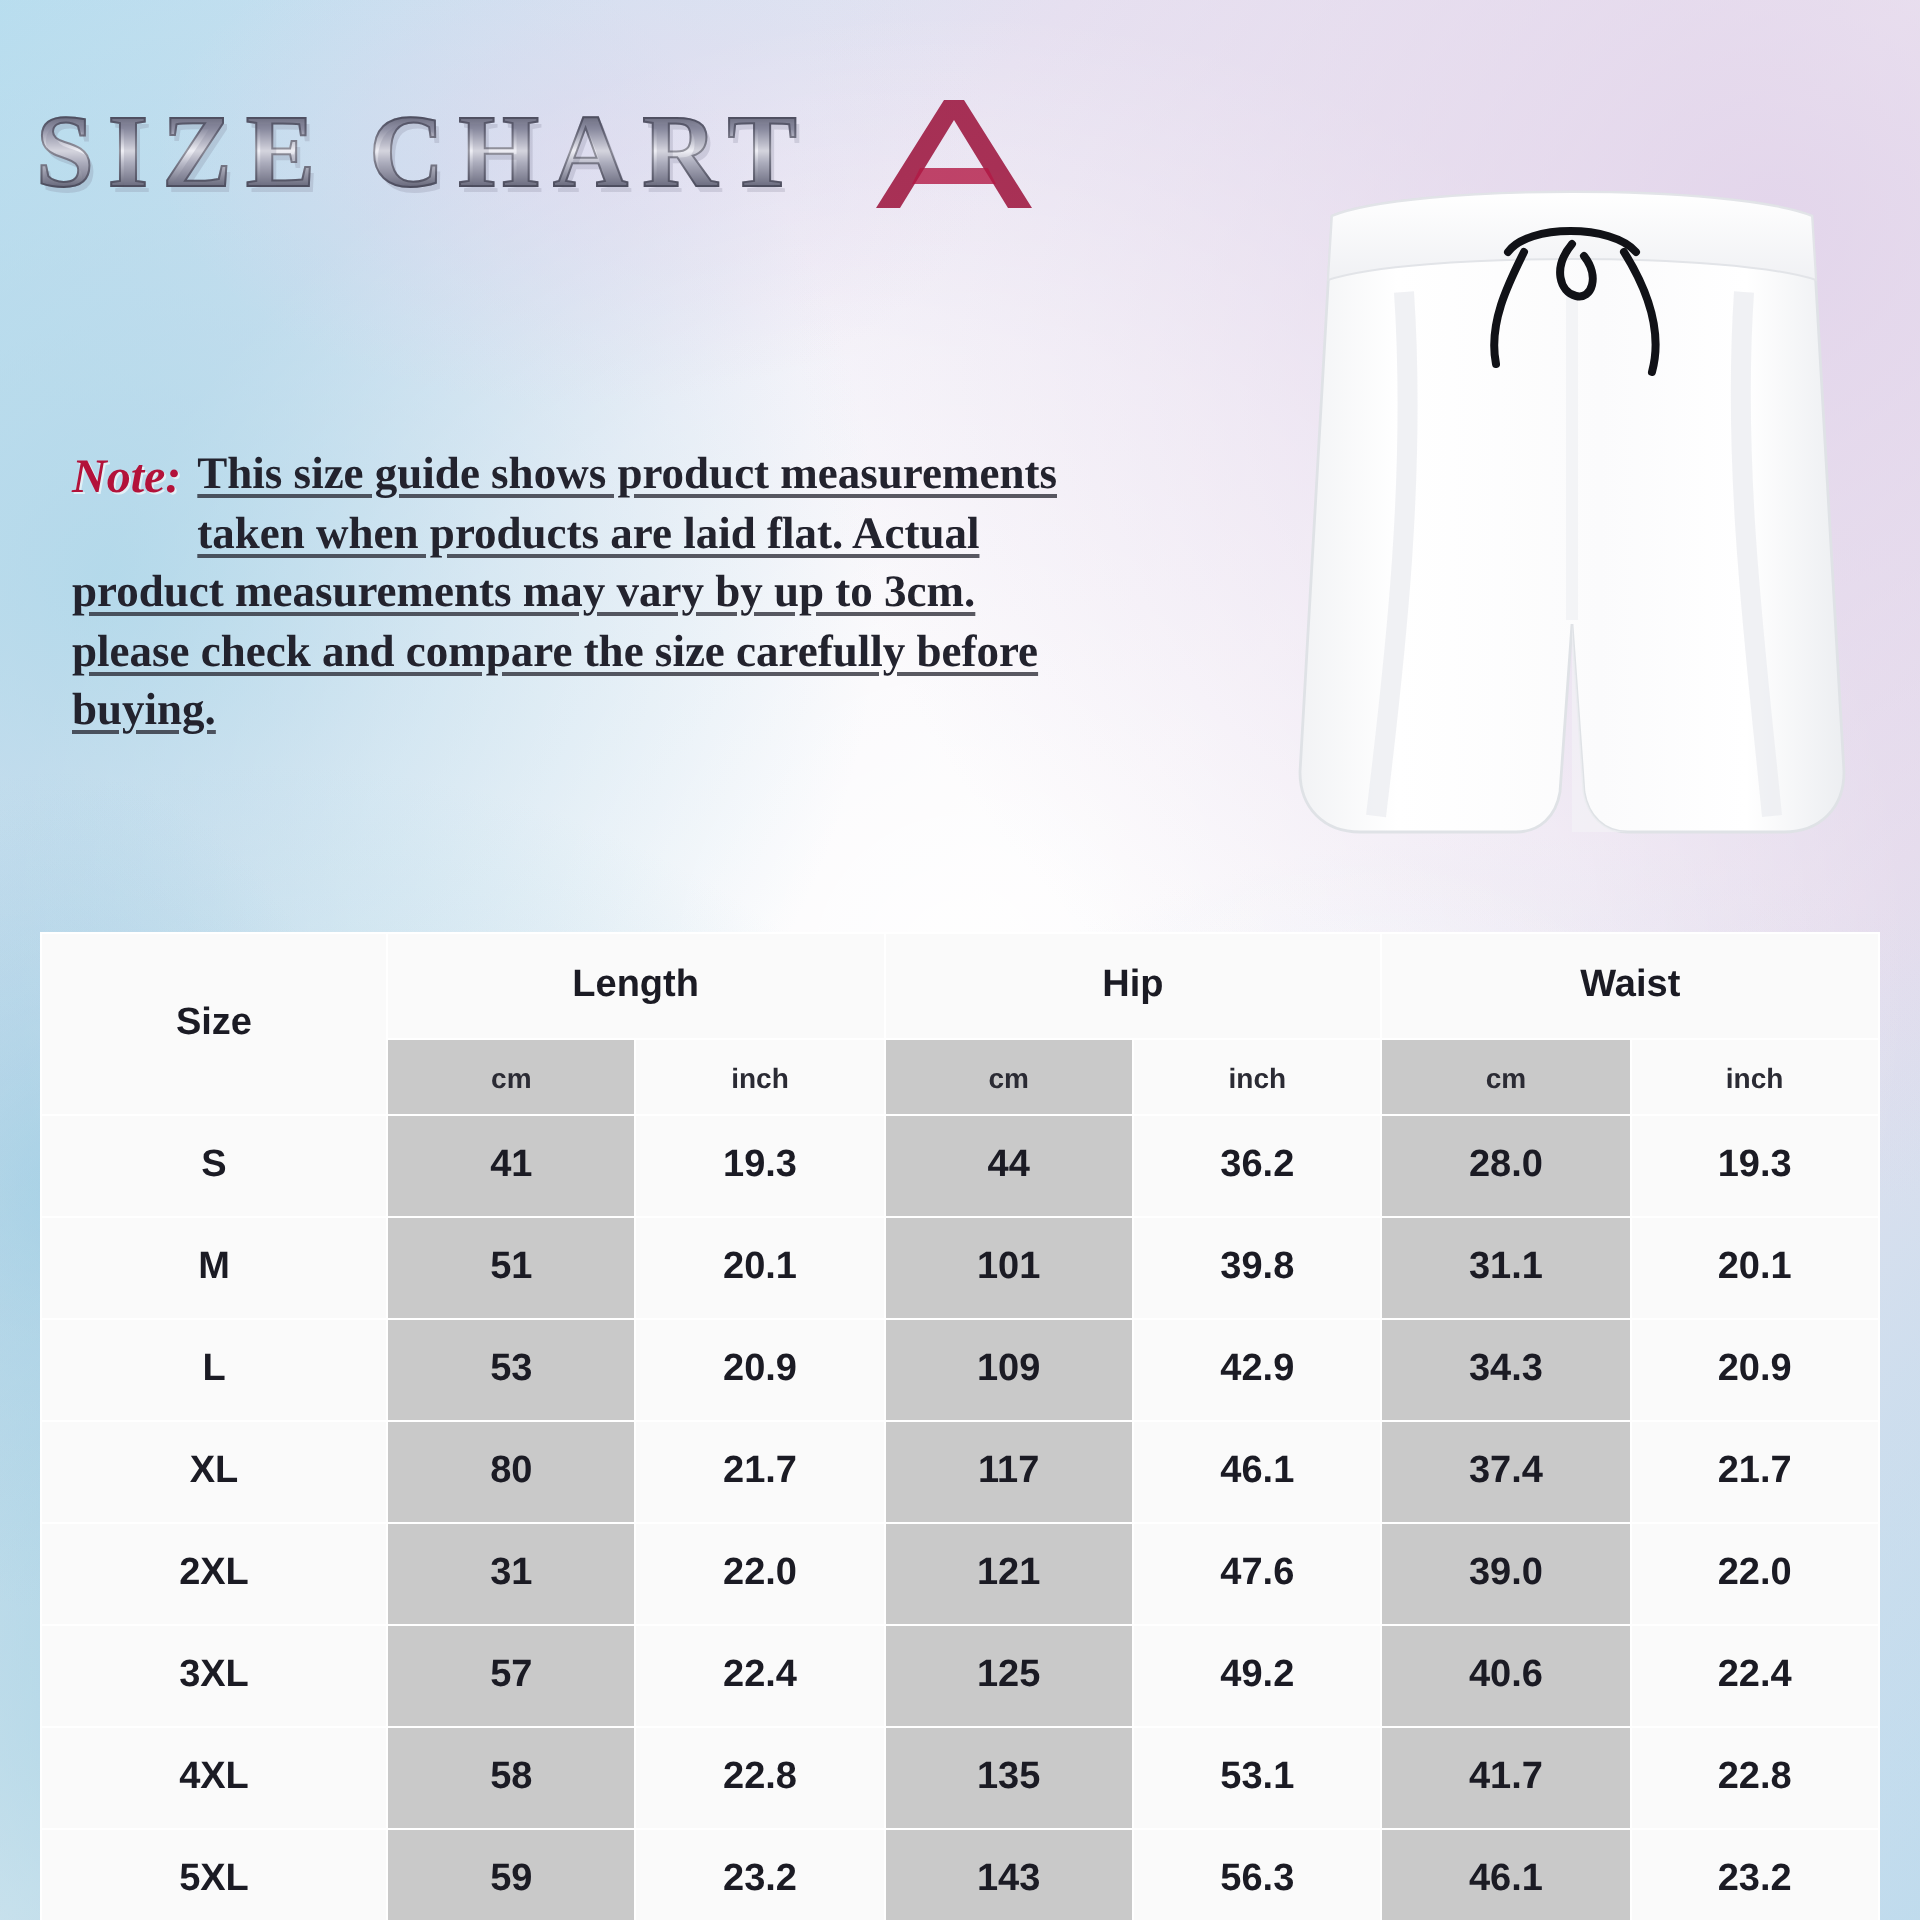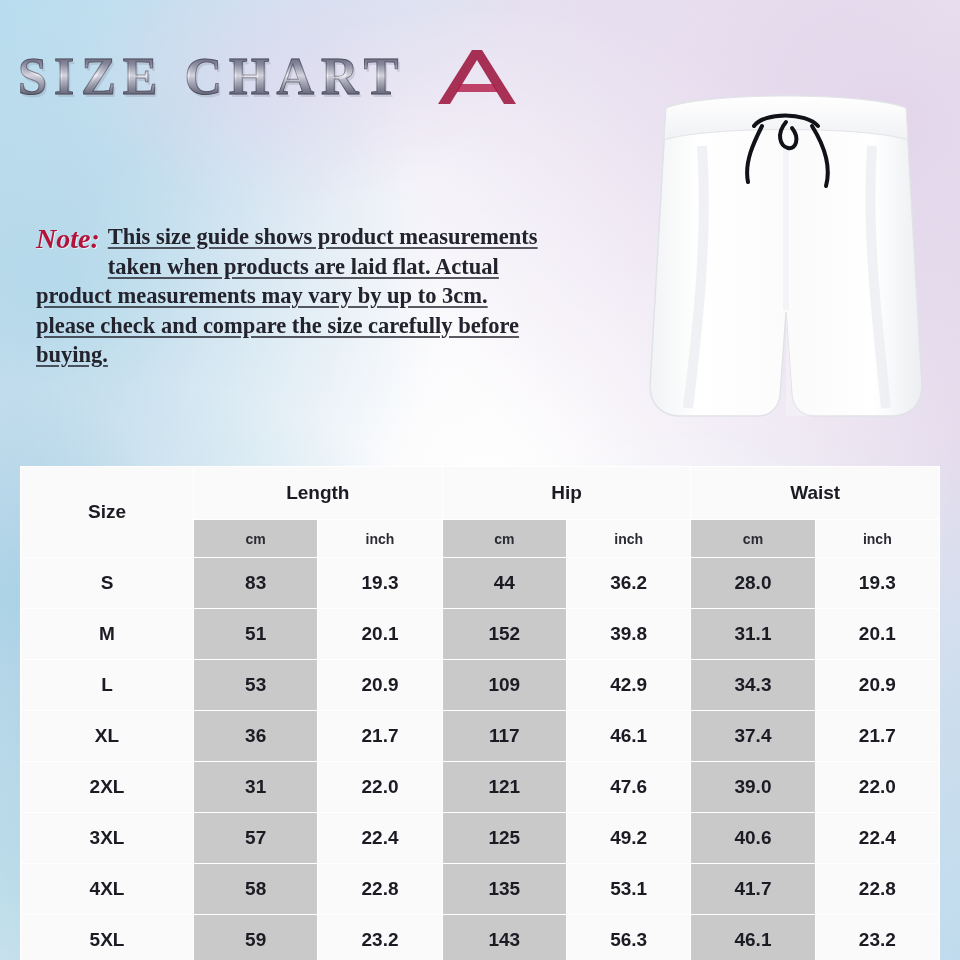--- a/index.html
+++ b/index.html
@@ -79,21 +79,21 @@
   #note-block {
     position: absolute;
     left: 36px;
     top: 222px;
     width: 510px;
   }
   #note-label {
     font-family: "Liberation Serif", serif;
     font-weight: bold;
     font-style: italic;
-    font-size: 28px;
+    font-size: 24px;
     color: #b3123a;
     line-height: 34px;
     float: left;
     margin-right: 8px;
     text-shadow: 1px 1px 0 rgba(255,255,255,0.6);
   }
   #note-text {
     font-family: "Liberation Serif", serif;
     font-weight: bold;
     font-size: 22.5px;
@@ -216,48 +216,48 @@
           <th class="unit cell-light">inch</th>
           <th class="unit cell-dark">cm</th>
           <th class="unit cell-light">inch</th>
           <th class="unit cell-dark">cm</th>
           <th class="unit cell-light">inch</th>
         </tr>
       </thead>
       <tbody>
         <tr>
           <td class="size-cell">S</td>
-          <td class="cell-dark">83</td>
+          <td class="cell-dark">41</td>
           <td class="cell-light">19.3</td>
           <td class="cell-dark">44</td>
           <td class="cell-light">36.2</td>
           <td class="cell-dark">28.0</td>
           <td class="cell-light">19.3</td>
         </tr>
         <tr>
           <td class="size-cell">M</td>
           <td class="cell-dark">51</td>
           <td class="cell-light">20.1</td>
-          <td class="cell-dark">152</td>
+          <td class="cell-dark">101</td>
           <td class="cell-light">39.8</td>
           <td class="cell-dark">31.1</td>
           <td class="cell-light">20.1</td>
         </tr>
         <tr>
           <td class="size-cell">L</td>
           <td class="cell-dark">53</td>
           <td class="cell-light">20.9</td>
           <td class="cell-dark">109</td>
           <td class="cell-light">42.9</td>
           <td class="cell-dark">34.3</td>
           <td class="cell-light">20.9</td>
         </tr>
         <tr>
           <td class="size-cell">XL</td>
-          <td class="cell-dark">36</td>
+          <td class="cell-dark">80</td>
           <td class="cell-light">21.7</td>
           <td class="cell-dark">117</td>
           <td class="cell-light">46.1</td>
           <td class="cell-dark">37.4</td>
           <td class="cell-light">21.7</td>
         </tr>
         <tr>
           <td class="size-cell">2XL</td>
           <td class="cell-dark">31</td>
           <td class="cell-light">22.0</td>

